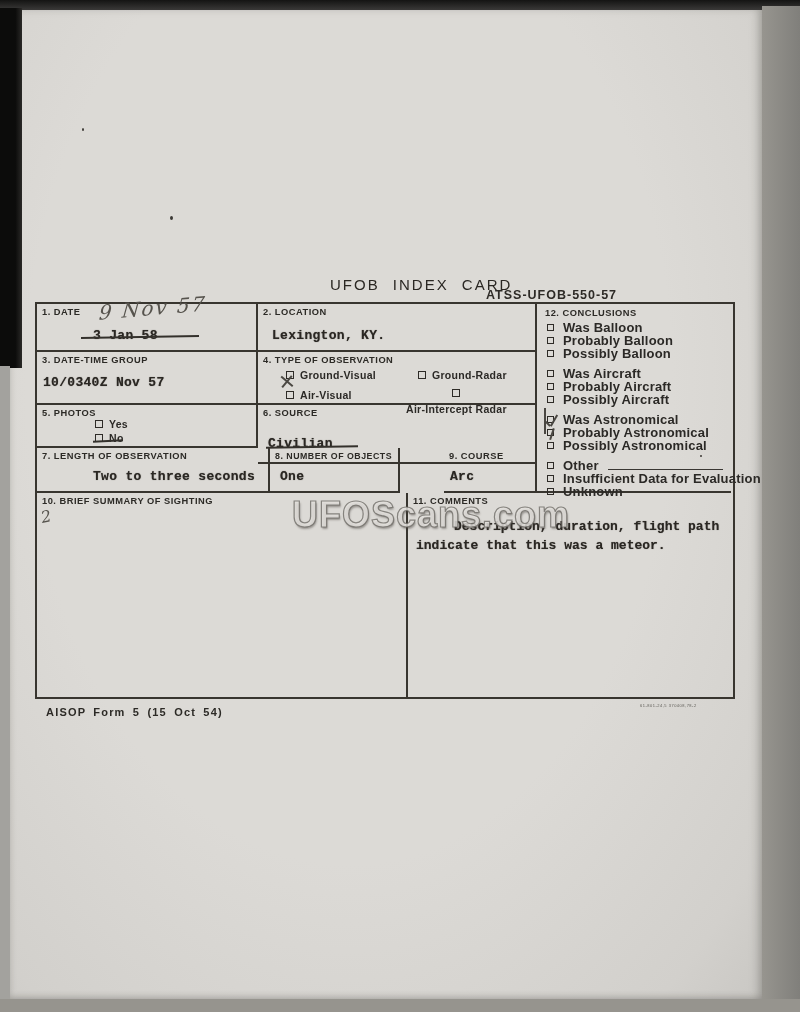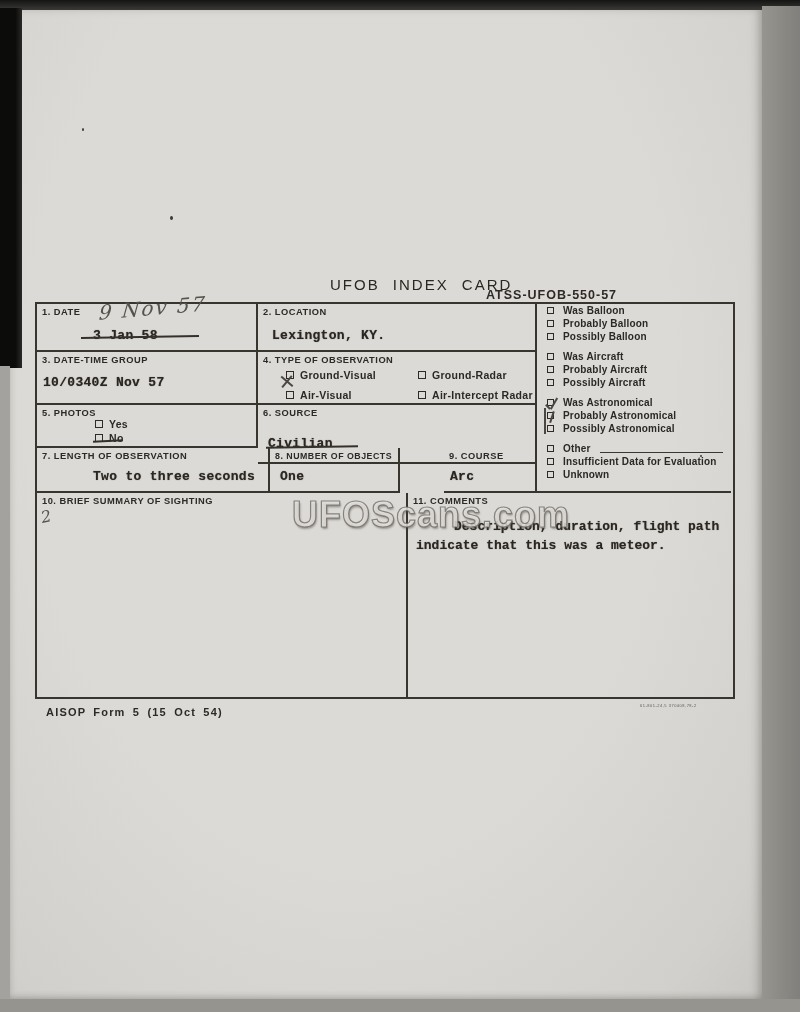--- a/index.html
+++ b/index.html
@@ -47,21 +47,21 @@
   .vmark{position:absolute;left:-2px;top:-2px;width:13px;height:12px;}
   .vmark::before,.vmark::after{content:"";position:absolute;background:var(--pencil);}
   .vmark::before{left:1px;top:6px;width:1.7px;height:6px;transform:rotate(-45deg);}
   .vmark::after{left:7px;top:-1px;width:1.7px;height:13px;transform:rotate(30deg);}
   .slashmark::before{content:"";position:absolute;left:3px;top:-2px;width:1.6px;height:12px;background:var(--pencil);transform:rotate(18deg);}
   .bracket{position:absolute;width:2px;background:var(--pencil);}
 
   
   #conclusions{position:absolute;left:498px;top:0;width:196px;height:189px;border-left:2px solid var(--line);border-bottom:2px solid var(--line);}
   .c-row{display:flex;align-items:center;gap:9px;height:13px;padding:0 6px 0 10px;
-    font-size:10px;font-weight:bold;color:#2b2926;letter-spacing:.2px;white-space:nowrap;}
+    font-size:13px;font-weight:bold;color:#2b2926;letter-spacing:.2px;white-space:nowrap;}
   .c-row .cbx{width:7px;height:7px;}
   .gap{margin-top:7px;}
   .dotline{flex:1;border-bottom:1.6px solid #3a3733;height:8px;margin-right:2px;}
   #conclusions .label{position:static;display:block;padding:4px 0 3px 8px;}
 
   .bodytext{position:absolute;font-family:"Liberation Mono","DejaVu Sans Mono",monospace;font-weight:bold;
     font-size:13px;line-height:1.48;color:#2a2723;text-shadow:0 0 1px rgba(45,40,34,.6);}
 
   #watermark{position:absolute;left:292px;top:494px;font-size:36px;font-weight:800;
     font-family:"Liberation Sans",sans-serif;letter-spacing:1px;
@@ -115,21 +115,21 @@
         <span>Ground-Visual</span>
       </div>
       <div class="opt" style="left:160px;top:17px;">
         <span class="cbx"></span>
         <span>Ground-Radar</span>
       </div>
       <div class="opt" style="left:28px;top:37px;">
         <span class="cbx"></span>
         <span>Air-Visual</span>
       </div>
-      <div class="opt" style="left:160px;top:37px;">
+      <div class="opt" style="left:148px;top:37px;flex-direction:column;">
         <span class="cbx"></span>
         <span>Air-Intercept Radar</span>
       </div>
     </div>
 
     <div class="cell bb br" style="left:0;top:101px;width:221px;height:43px;">
       <span class="label">5. PHOTOS</span>
       <div class="opt" style="left:58px;top:13px;">
         <span class="cbx"></span>
         <span>Yes</span>
@@ -153,20 +153,21 @@
     <div class="cell bb br" style="left:233px;top:144px;width:130px;height:45px;">
       <span class="label" style="font-size:8.8px;">8. NUMBER OF OBJECTS</span>
       <span class="typed" style="position:absolute;left:10px;top:21px;">One</span>
     </div>
     <div class="cell bb" style="left:363px;top:144px;width:135px;height:45px;margin-left:44px;">
       <span class="label">9. COURSE</span>
       <span class="typed" style="position:absolute;left:6px;top:21px;">Arc</span>
     </div>
 
     <div id="conclusions">
+      <span class="label">12. CONCLUSIONS</span>
       <div class="c-row">
           <span class="cbx"></span>
           <span>Was Balloon</span>
         </div>
       <div class="c-row">
           <span class="cbx"></span>
           <span>Probably Balloon</span>
         </div>
       <div class="c-row">
           <span class="cbx"></span>

